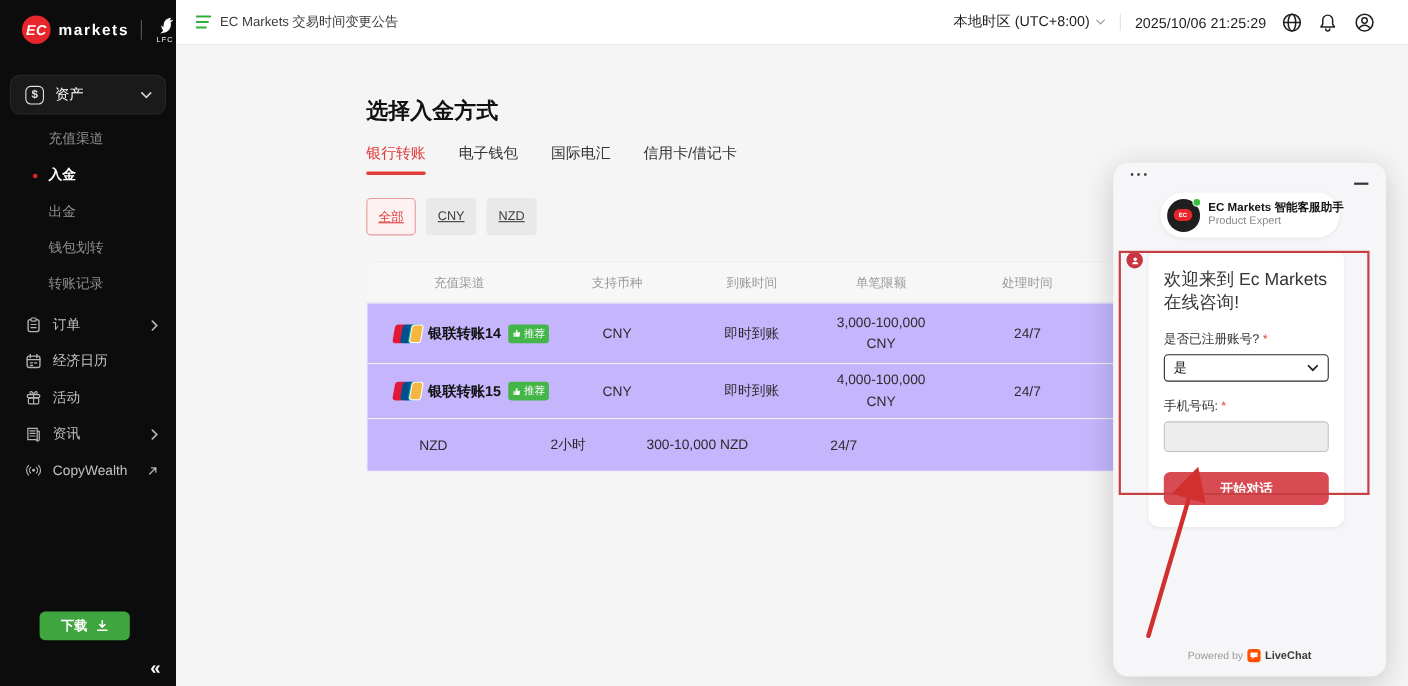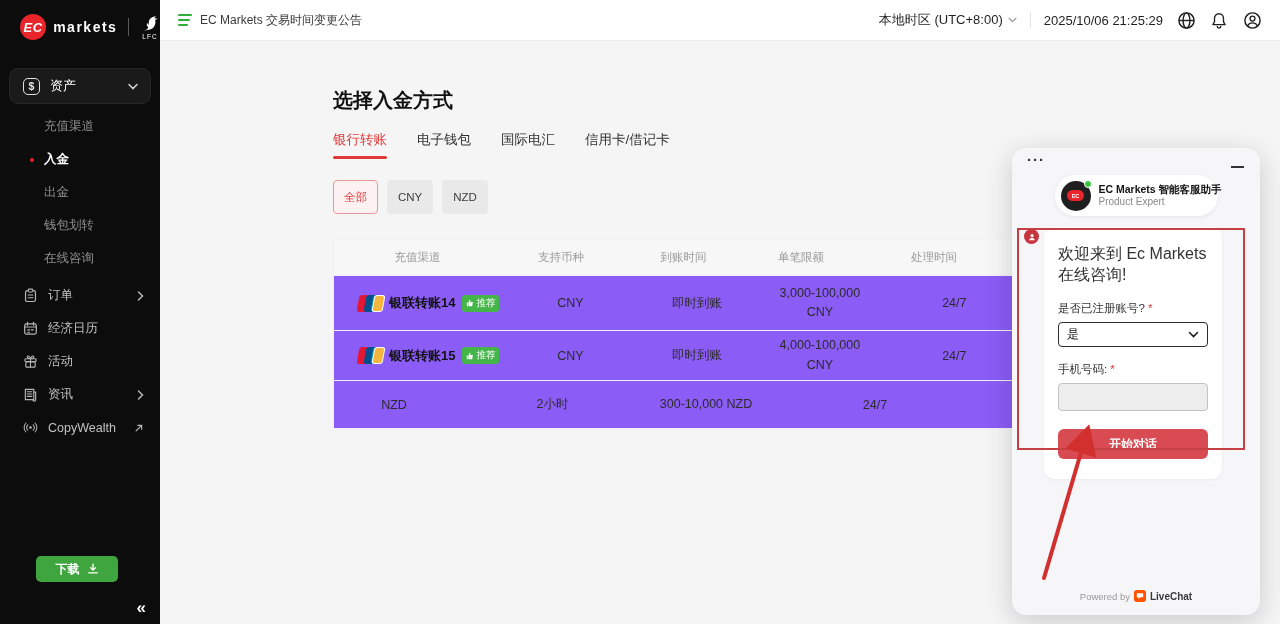--- a/index.html
+++ b/index.html
@@ -1,21 +1,21 @@
 <!DOCTYPE html>
 <html><head>
 <meta charset="utf-8">
 <style>
   * { margin:0; padding:0; box-sizing:border-box; }
   html,body { width:1280px; height:624px; overflow:hidden; }
   body { font-family:"Liberation Sans","DejaVu Sans",sans-serif; background:#f5f5f5; position:relative; }
 
   
   .topbar { position:absolute; left:160px; top:0; right:0; height:41px; background:#fff;
-            border-bottom:1px solid #ececec; display:flex; align-items:center; justify-content:space-between; padding:0 18px 0 18px; z-index:5;}
+            border-bottom:1px solid #ececec; display:flex; align-items:center; justify-content:space-between; padding:0 30px 0 18px; z-index:5;}
   .tb-left { display:flex; align-items:center; gap:8px; cursor:pointer; }
   .announce-icon { display:flex; flex-direction:column; gap:2.5px; }
   .announce-icon i { display:block; height:2.5px; border-radius:2px; background:#2fae3c; }
   .announce-icon i:nth-child(1){width:14px;} .announce-icon i:nth-child(2){width:12px;} .announce-icon i:nth-child(3){width:10px;}
   .tb-announce { font-size:12px; color:#3a3a3a; }
   .tb-right { display:flex; align-items:center; gap:13px; }
   .tb-tz { display:flex; align-items:center; gap:5px; font-size:13px; color:#1f1f1f; cursor:pointer;}
   .tb-divider { width:1px; height:16px; background:#e2e2e2; }
   .tb-time { font-size:13px; color:#1f1f1f; }
   .tb-ic { width:20px; height:20px; cursor:pointer; display:flex; align-items:center; justify-content:center;}
@@ -55,28 +55,28 @@
   
   .main { position:absolute; left:160px; top:41px; right:0; bottom:0; background:#f5f5f5; }
   .content { position:absolute; left:173px; top:0; width:680px; }
   .page-title { margin-top:46px; font-size:20px; font-weight:bold; color:#111; }
   .tabs { margin-top:17px; display:flex; gap:30px; }
   .tab { font-size:13.5px; color:#333; padding-bottom:10px; position:relative; cursor:pointer; }
   .tab.active { color:#e03a3a; }
   .tab.active::after { content:""; position:absolute; left:0; right:0; bottom:0; height:3px; background:#e03a3a; border-radius:2px; }
   .chips { margin-top:21px; display:flex; gap:9px; }
   .chip { height:22px; padding:16px 10px; border-radius:4px; font-size:11.5px; display:flex; align-items:center; cursor:pointer;
-          background:#e9e9e9; color:#3c3c3c; border:1px solid transparent; }
+          background:#e9e9e9; color:#3c3c3c; border:1px solid transparent;text-decoration:underline; }
   .chip.active { background:#fdf1f1; color:#e03a3a; border:1px solid #e79a9a; }
 
   .table { margin-top:24px; width:680px; background:#fff; border:1px solid #f0f0f0; border-radius:3px; }
   .thead { height:36px; background:#f7f7f7; display:flex; align-items:center; }
   .th { font-size:11.5px; color:#9a9a9a; text-align:center; }
   .c1{width:167px;} .c2{width:120px;} .c3{width:125px;} .c4{width:110px;} .c5{width:156px;}
-  .trow { display:flex; align-items:center; border-top:1px solid #f0f0f0; cursor:pointer; background:#8b5cf6;gap:36px;}
+  .trow { display:flex; align-items:center; border-top:1px solid #f0f0f0; cursor:pointer; background:#c4b5fd;}
   .trow.h55{height:55px;} .trow.h50{height:50px;} .trow.h48{height:48px;}
   .td { font-size:12.5px; color:#2b2b2b; text-align:center; }
   .td-name { display:flex; align-items:center; gap:7px; padding-left:22px; text-align:left; }
   .pay-name { font-size:13px; font-weight:bold; color:#111; white-space:nowrap; }
   .limit { display:inline-block; max-width:100px; line-height:1.55; }
 
   .up-logo { position:relative; width:26px; height:17px; flex:none; }
   .up-logo i { position:absolute; top:0; height:17px; width:11px; border-radius:3px; transform:skewX(-10deg); }
   .up-r { left:2px; background:#e21836; } .up-b { left:9px; background:#00508e; } .up-g { left:16px; background:#0aa5a8; width:8px; }
   .up-dot { position:absolute; right:-2px; top:-3px; width:7px; height:7px; border-radius:50%; background:#f4b63f; border:1px solid #fff; }
@@ -161,21 +161,21 @@
           <i class="reddot"></i>
           <span>入金</span>
         </div>
       <div class="sub-item">
           <span>出金</span>
         </div>
       <div class="sub-item">
           <span>钱包划转</span>
         </div>
       <div class="sub-item">
-          <span>在线咨询</span>
+          <span>转账记录</span>
         </div>
     </div>
 
     <div class="nav-item">
       <span class="nav-ic">
         <svg width="15" height="15" viewBox="0 0 16 16">
             <rect x="2.7" y="2.8" width="10.6" height="11.6" rx="2" stroke="#b5b5b5" fill="none" stroke-width="1.3"></rect>
             <rect x="5.5" y="1.2" width="5" height="3" rx="1" stroke="#b5b5b5" fill="#0c0c0c" stroke-width="1.1"></rect>
             <path d="M5.5 7.5h5M5.5 10.5h5" stroke="#b5b5b5" stroke-width="1.1" stroke-linecap="round"></path>
           </svg>

